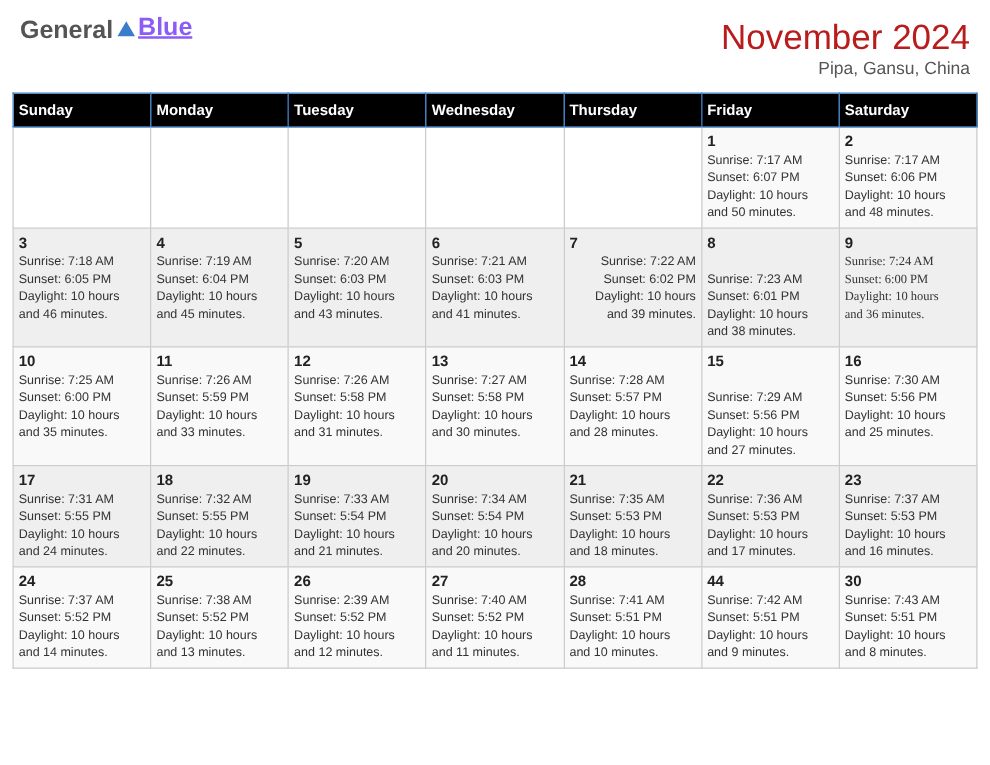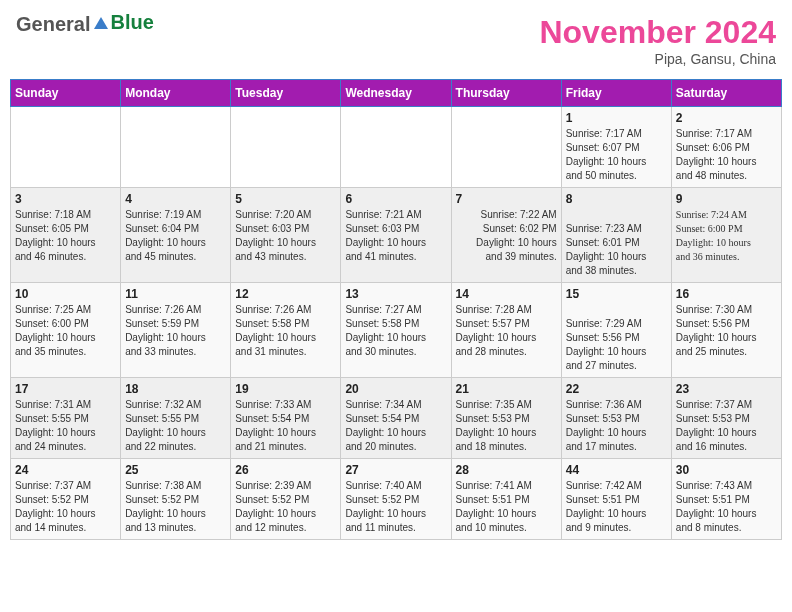--- a/index.html
+++ b/index.html
@@ -21,40 +21,40 @@
       display: flex;
       flex-direction: row;
       align-items: flex-start;
     }
     .logo-text {
       font-size: 20px;
       font-weight: bold;
       line-height: 1;
     }
     .logo-general { color: #555; }
-    .logo-blue { color: #15803d; }
+    .logo-blue { color: #8b5cf6; text-decoration: underline; }
     .title-block {
       text-align: right;
     }
     .month-title {
-      font-size: 32px;
-      font-weight: bold;
-      color: #ec4899;
+      font-size: 28px;
+      font-weight: normal;
+      color: #b91c1c;
     }
     .location {
       font-size: 14px;
       color: #555;
     }
     .calendar {
       width: 100%;
       border-collapse: collapse;
       font-size: 10.5px;
     }
     .calendar thead tr th {
-      background-color: #a21caf;
+      background-color: #000000;
       color: #fff;
       padding: 6px 4px;
       text-align: left;
       font-size: 12px;
       border: 1px solid #3a7dc9;
     }
     .calendar tbody tr td {
       border: 1px solid #ccc;
       vertical-align: top;
       padding: 4px;

